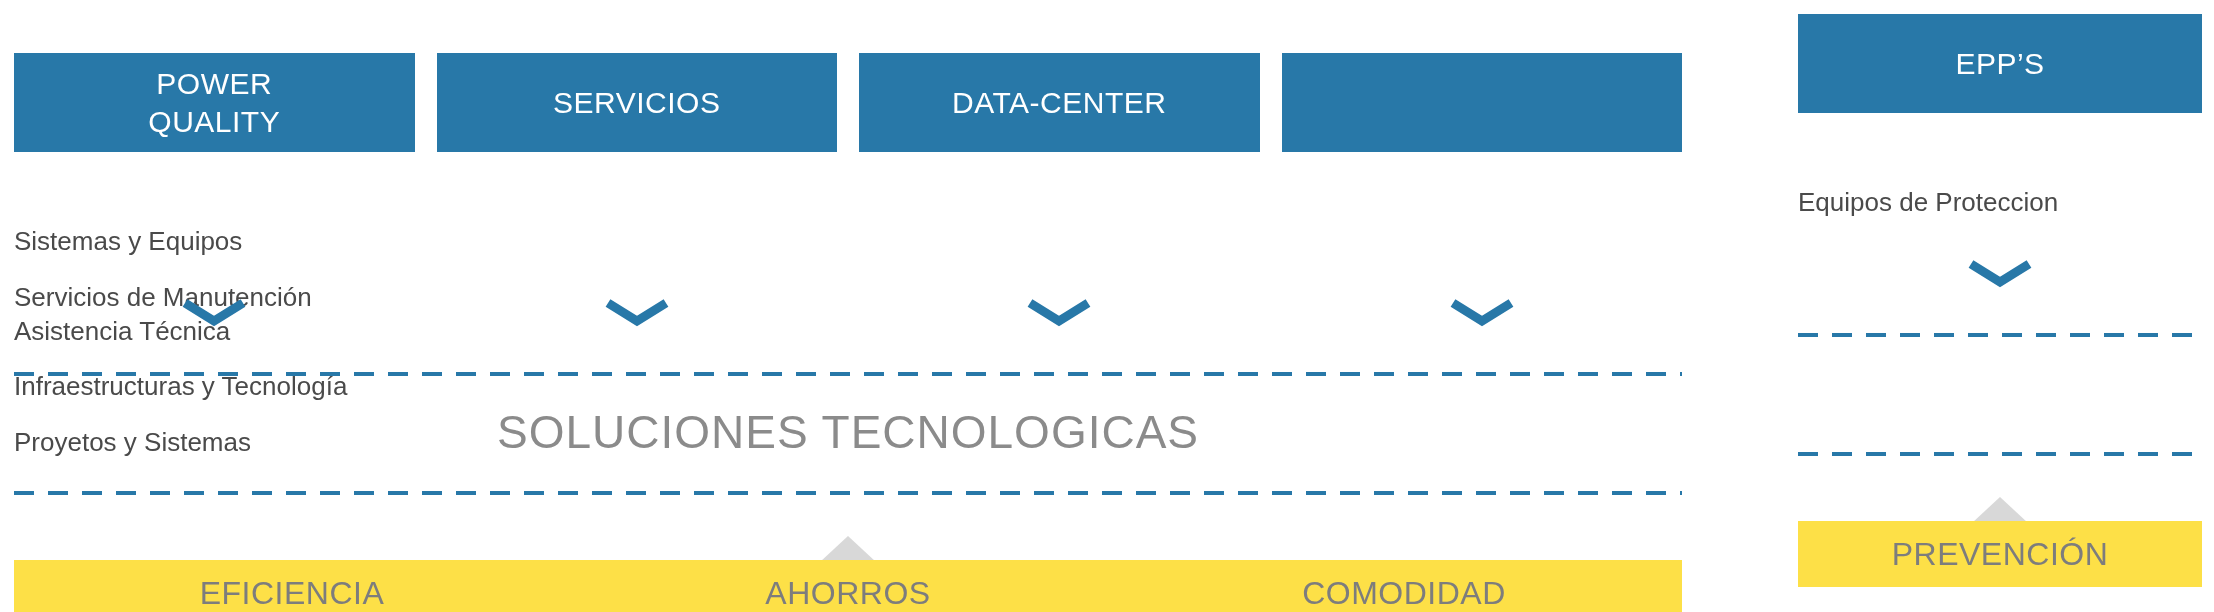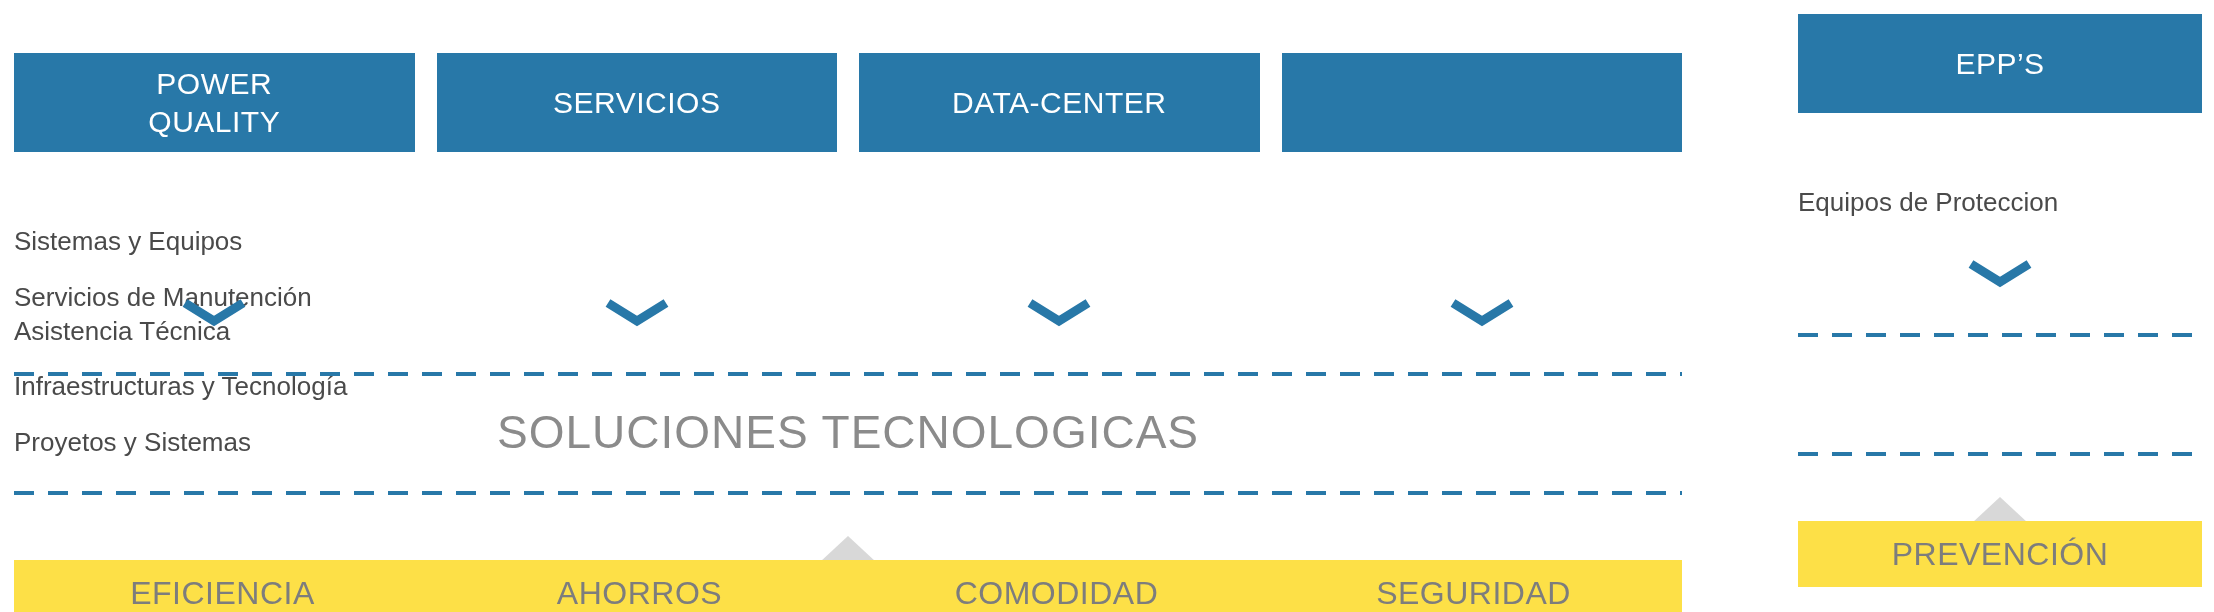--- a/index.html
+++ b/index.html
@@ -175,21 +175,20 @@
     <div class="heading">SOLUCIONES TECNOLOGICAS</div>
 
     <div class="dash dash-2"></div>
 
     <div class="triangle"></div>
 
     <div class="bar">
       <span class="bar-label">EFICIENCIA</span>
       <span class="bar-label">AHORROS</span>
       <span class="bar-label">COMODIDAD</span>
-      <span class="bar-label">SEGURIDAD</span>
     </div>
   </div>
 
   <div class="group group-right">
 
     <div class="row row-subtitles">
       <div class="subtitle">
         <span class="subline">Equipos de Proteccion</span>
       </div>
     </div>

